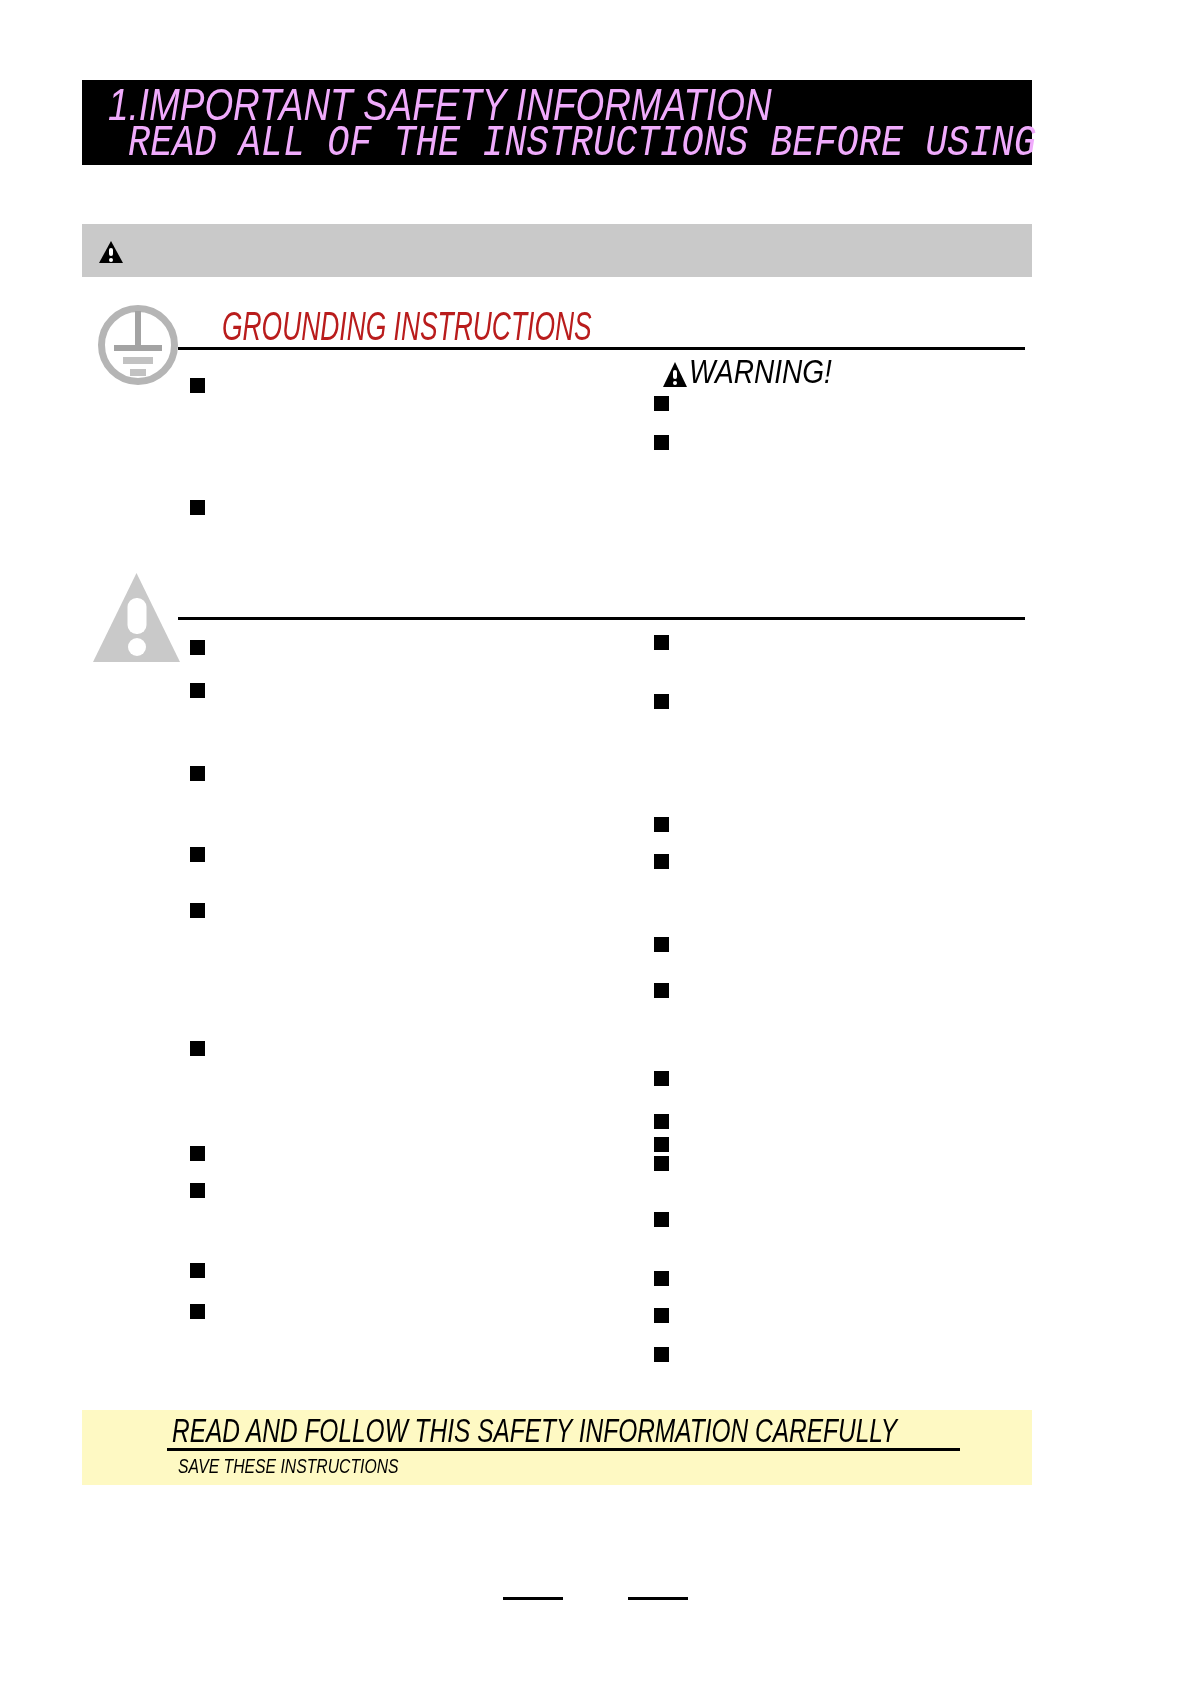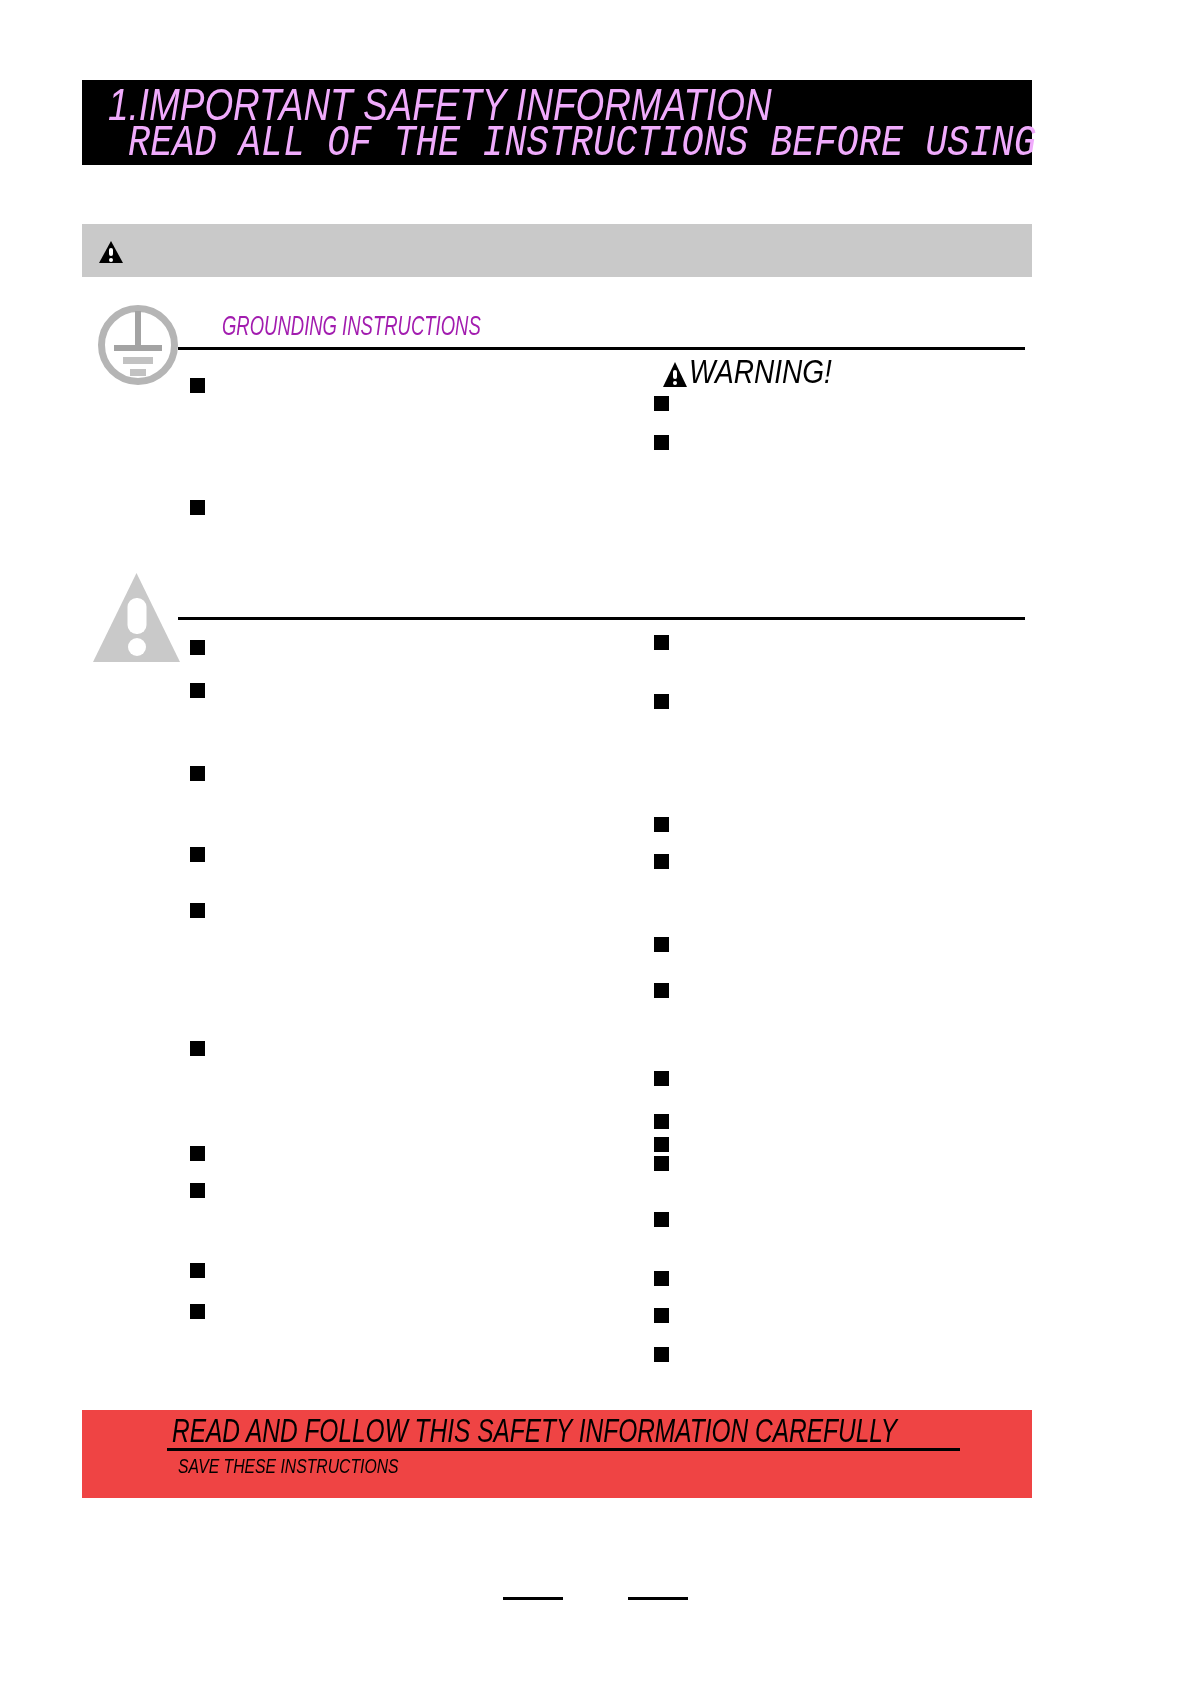--- a/index.html
+++ b/index.html
@@ -28,21 +28,21 @@
 
   
   .ground-icon{position:absolute; left:98px; top:305px; width:80px; height:80px;}
   .ground-circle{position:absolute; left:0; top:0; width:66px; height:66px; border:7px solid #b5b5b5; border-radius:50%;}
   .g-stem{position:absolute; left:37px; top:6px;  width:6px;  height:36px; background:#a3a3a3;}
   .g-bar1{position:absolute; left:16px; top:40px; width:48px; height:6px;  background:#a3a3a3;}
   .g-bar2{position:absolute; left:25px; top:52px; width:30px; height:7px;  background:#c2c2c2;}
   .g-bar3{position:absolute; left:32px; top:64px; width:16px; height:7px;  background:#c2c2c2;}
 
   
-  .sec-title{position:absolute; font-size:28px; line-height:40px; color:#a21caf;}
+  .sec-title{position:absolute; font-size:40px; line-height:40px; color:#b91c1c;}
   .sec-title .cond{transform:scaleX(0.66);}
   .t-ground{left:222px; top:306px;}
   .t-proper{left:222px; top:576px;}
   .rule{position:absolute; left:178px; width:847px; height:3px; background:#000;}
   .rule-ground{top:347px;}
   .rule-proper{top:617px;}
 
   
   .warn-sub{position:absolute; left:663px; top:355px; height:34px;}
   .warn-tri{left:0; top:7px; width:24px; height:25px;}
@@ -57,21 +57,21 @@
   .big-tri .excl-bar{top:25px; width:19px; height:36px; border-radius:9px;}
   .big-tri .excl-dot{top:65px; width:18px; height:18px;}
 
   
   .bullet-col{position:absolute; top:0; width:15px; height:1684px;}
   .col-left{left:190px;}
   .col-right{left:654px;}
   .bullet{position:absolute; left:0; width:15px; height:15px; background:#000;}
 
   
-  .footer-bar{position:absolute; left:82px; top:1410px; width:950px; height:88px; background:#ef4444;}
+  .footer-bar{position:absolute; left:82px; top:1410px; width:950px; height:75px; background:#fef9c3;}
   .f-line1{position:absolute; left:90px; top:3px; font-size:34px; line-height:34px;}
   .f-line1 .cond{transform:scaleX(0.72);}
   .f-underline{position:absolute; left:85px; top:38px; width:793px; height:3px; background:#000;}
   .f-line2{position:absolute; left:96px; top:41px; font-size:21px; line-height:30px;}
   .f-line2 .cond{transform:scaleX(0.75);}
 
   
   .mark{position:absolute; top:1597px; height:3px; background:#000;}
   .mark1{left:503px; width:60px;}
   .mark2{left:628px; width:60px;}

